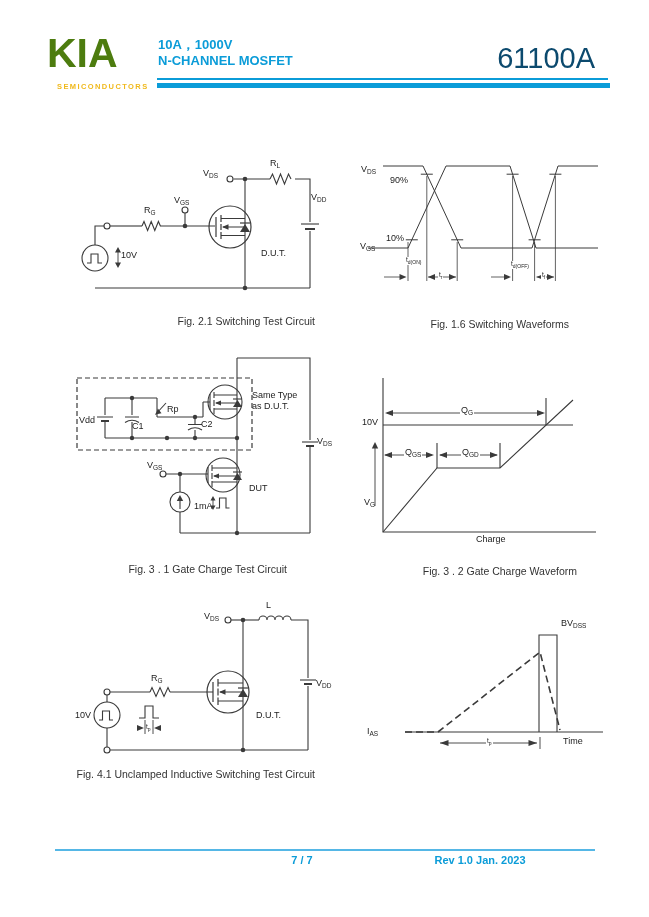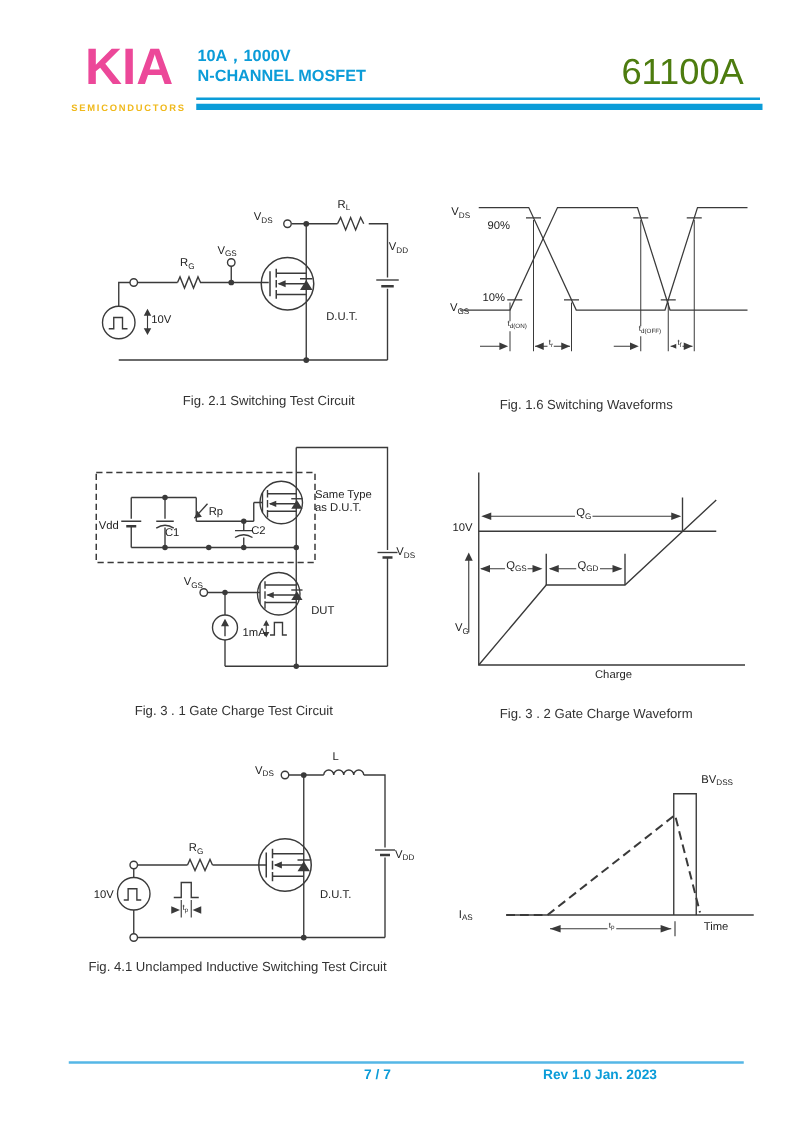--- a/index.html
+++ b/index.html
@@ -2,29 +2,29 @@
 <html><head>
 <meta charset="utf-8">
 <style>
   html,body { margin:0; padding:0; background:#888; }
   #page {
     position:relative; width:649px; height:917px; background:#ffffff;
     font-family:"Liberation Sans", sans-serif; overflow:hidden;
   }
   .abs { position:absolute; }
   
-  #logo { left:68px; top:33px; font-size:41px; font-weight:bold; color:#ec4899; letter-spacing:0px; line-height:1; }
+  #logo { left:47px; top:33px; font-size:41px; font-weight:bold; color:#4d7c0f; letter-spacing:0px; line-height:1; }
   #logo-sub { left:57px; top:82px; font-size:7.5px; font-weight:bold; color:#f0b91c; letter-spacing:1.4px; }
   #rating { left:158px; top:37px; font-size:13px; font-weight:bold; color:#0b9cd8; line-height:16px; white-space:pre; }
   #device { left:158px; top:53px; font-size:13px; font-weight:bold; color:#0b9cd8; }
-  #part { left:460px; top:42px; width:135px; text-align:right; font-size:29px; color:#4d7c0f; }
+  #part { left:460px; top:42px; width:135px; text-align:right; font-size:29px; color:#0c4a6e; }
   .rule-thin  { left:157px; top:78px;  width:451px; height:2px; background:#0b9cd8; }
   .rule-thick { left:157px; top:83px;  width:453px; height:5px; background:#0b9cd8; }
   
-  .cap { font-size:10.5px; color:#333; text-align:center; }
+  .cap { font-size:10.5px; color:#333; text-align:right; }
   .lbl { font-size:9px; color:#222; white-space:nowrap; line-height:1.1; }
   .lbl sub { font-size:6.5px; vertical-align:-2px; }
   .lbl-xs { font-size:6.5px; color:#222; white-space:nowrap; line-height:1; }
   .lbl-xs sub { font-size:5px; vertical-align:-1.5px; }
   .bg { background:#fff; padding:0 1px; }
   svg { position:absolute; overflow:visible; }
   
   #footer-line { left:55px; top:849px; width:540px; height:1.5px; background:#55b7e6; }
   #page-num { left:266px; top:854px; width:72px; text-align:center; font-size:11px; font-weight:bold; color:#0b9cd8; }
   #rev { left:415px; top:854px; width:130px; text-align:center; font-size:11px; font-weight:bold; color:#0b9cd8; }

